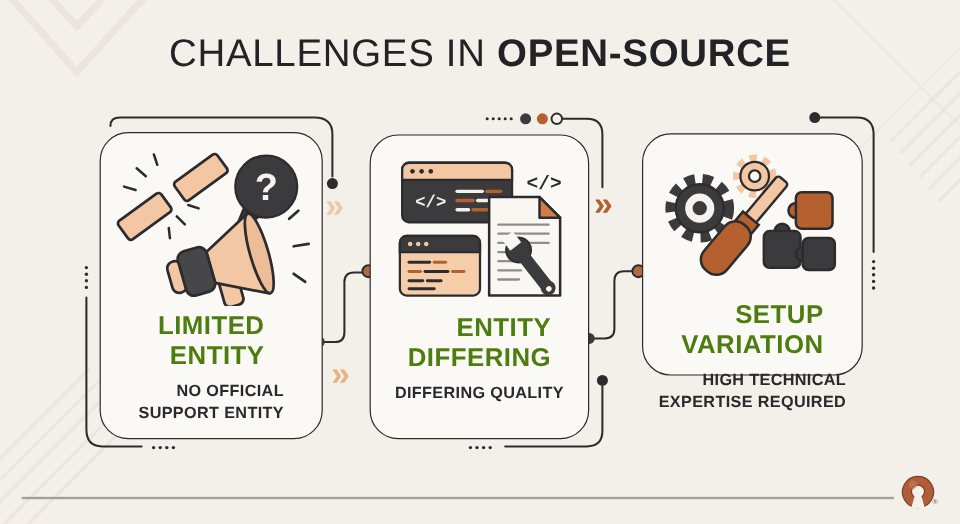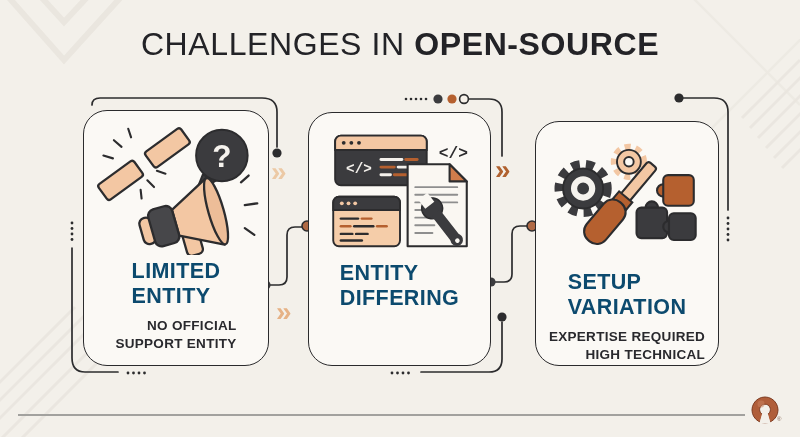--- a/index.html
+++ b/index.html
@@ -18,24 +18,24 @@
   .header .light{font-weight:500;}
   .header .bold{font-weight:800;}
   
   .card{
     position:absolute; box-sizing:border-box;
     background:#fbf9f5; border:1.7px solid #2b2b2d; border-radius:24px;
     display:flex; flex-direction:column; align-items:center;
   }
   #card1{left:83px;  top:110px; width:186px; height:256px;}
   #card2{left:308px; top:112px; width:183px; height:254px;}
-  #card3{left:535px; top:121px; width:184px; height:245px;}
+  #card3{left:535px; top:111px; width:184px; height:202px;}
   .card .icon-wrap{margin-top:10px; height:134px; display:flex; align-items:center; justify-content:center;}
   .card .card-title{
-    margin-top:4px; text-align:left; color:#0c4a6e; font-weight:800;
+    margin-top:4px; text-align:right; color:#4d7c0f; font-weight:800;
     font-size:21.5px; line-height:1.17; letter-spacing:0.4px;
   }
   .card .card-desc{
     margin-top:8px; text-align:right; color:#29292d; font-weight:600;
     font-size:13.5px; line-height:1.32; letter-spacing:0.3px;
   }
   
   .chevron{
     position:absolute; font-size:28px; font-weight:700; line-height:1;
     letter-spacing:-2px; pointer-events:none;
@@ -250,20 +250,21 @@
           <circle cx="136" cy="122" r="6.5" fill="#3b3b3e"></circle>
           <circle cx="136" cy="123" r="2.4" fill="#faf7f2"></circle>
         </g>
       </svg>
     </div>
     <div class="card-title">
       <div>ENTITY</div>
       <div>DIFFERING</div>
     </div>
     <div class="card-desc">
+      <div>DIFFERING QUALITY</div>
     </div>
   </div>
 
   <div class="card" id="card3">
     <div class="icon-wrap">
       <svg width="172" height="124" viewBox="0 0 180 130">
 
         <circle cx="92" cy="26" r="15" fill="none" stroke="#f3c7a3" stroke-width="8" stroke-dasharray="6 5"></circle>
         <circle cx="92" cy="26" r="12.5" fill="#f3c7a3" stroke="#2c2c2e" stroke-width="2"></circle>
         <circle cx="92" cy="26" r="5" fill="#fbf9f5" stroke="#2c2c2e" stroke-width="2"></circle>
@@ -286,22 +287,22 @@
           <circle cx="134" cy="94" r="6" fill="#3b3b3e"></circle>
           <rect x="134" y="80" width="28" height="28" rx="5" fill="#3b3b3e"></rect>
         </g>
       </svg>
     </div>
     <div class="card-title">
       <div>SETUP</div>
       <div>VARIATION</div>
     </div>
     <div class="card-desc">
+      <div>HIGH TECHNICAL</div>
       <div>EXPERTISE REQUIRED</div>
-      <div>HIGH TECHNICAL</div>
     </div>
   </div>
 
   <div class="footer-divider"></div>
   <svg class="osi-logo" width="30" height="30" viewBox="0 0 30 30">
     <path fill-rule="evenodd" fill="#b05e3a" stroke="#7e3c22" stroke-width="1" d="M15 2 A13 13 0 1 1 14.99 2 Z M15 9.2 A5.4 5.4 0 1 0 15.01 9.2 Z"></path>
     <path d="M12.2 18.5 L17.8 18.5 L20.6 28.4 L9.4 28.4 Z" fill="#f3f0ea"></path>
     <path d="M12.6 18 A5.4 5.4 0 0 0 17.4 18 L20 27 A13 13 0 0 1 10 27 Z" fill="#f3f0ea"></path>
     <circle cx="11" cy="9" r="3.5" fill="#c8825e" opacity="0.55"></circle>
   </svg>

